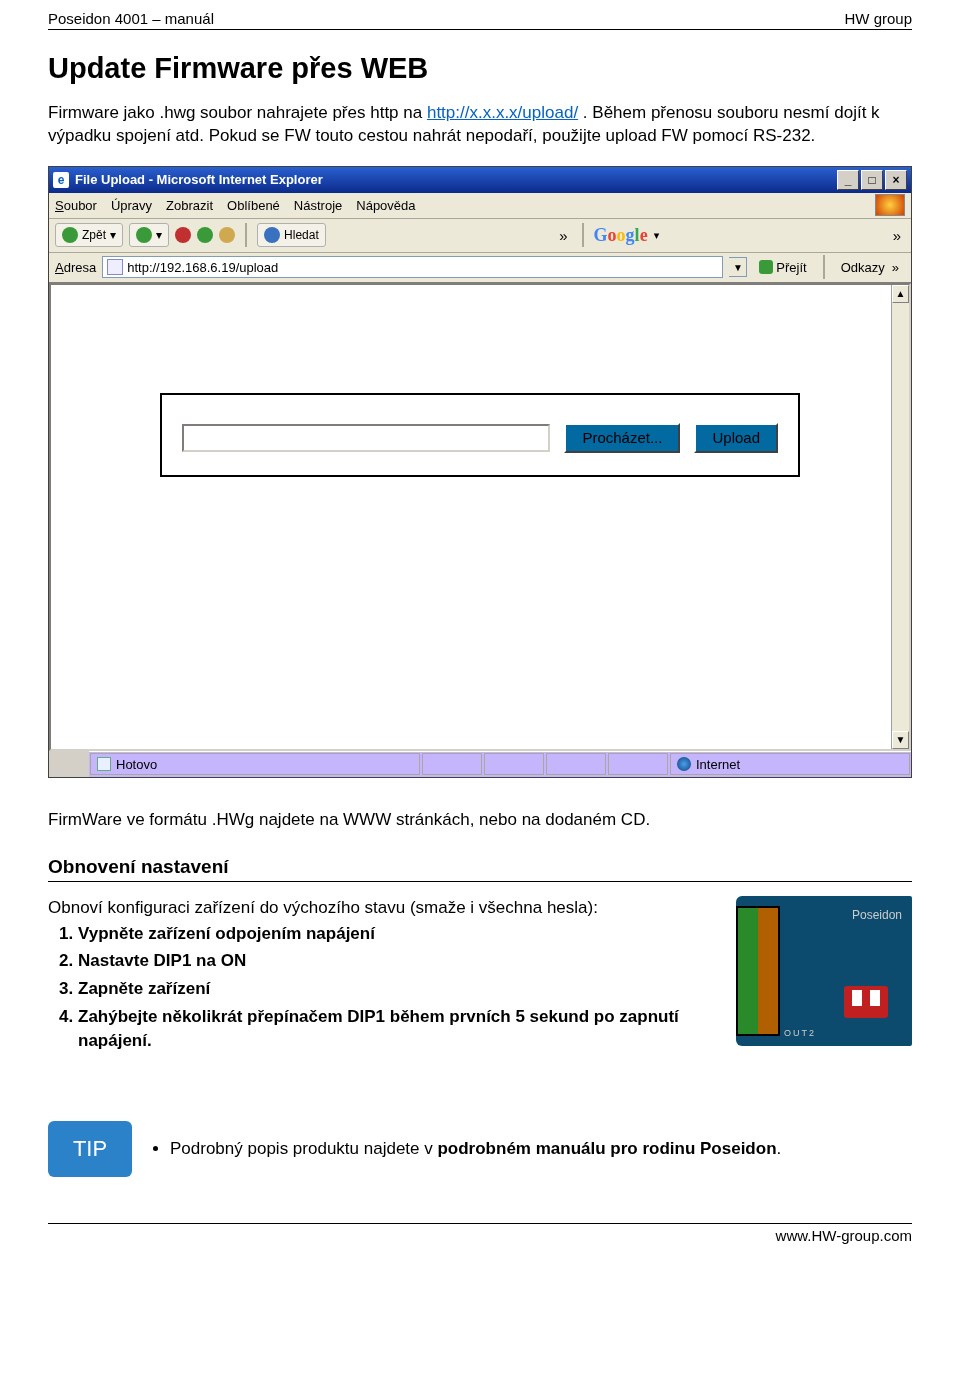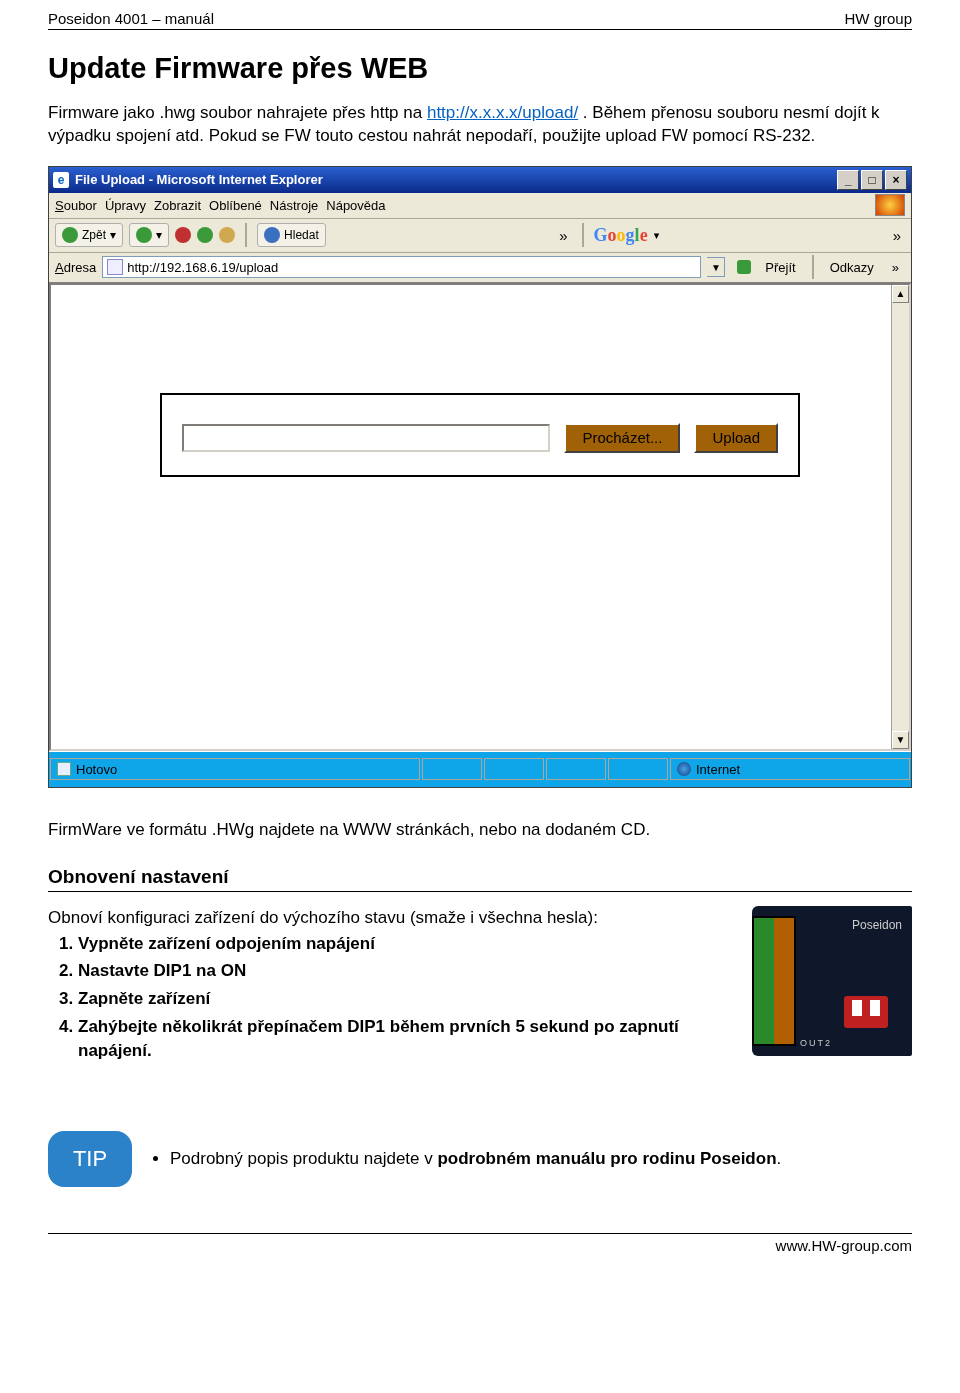--- a/index.html
+++ b/index.html
@@ -70,21 +70,21 @@
     border-top-color:#fff; border-left-color:#fff;
     display:flex; align-items:center; justify-content:center;
     font-size: 12px; font-weight: bold; color:#000;
   }
   .menubar {
     display:flex; align-items:center;
     height: 26px;
     background: #ece9d8;
     border-bottom: 1px solid #aca899;
     padding: 0 6px;
-    gap: 8px;
+    gap: 14px;
     font-size: 13px;
   }
   .menubar .menu-item { }
   .menubar .menu-item u { text-decoration: underline; }
   .menubar .throbber {
     margin-left:auto; width:30px; height:22px;
     background: radial-gradient(circle at 50% 50%, #ffd040, #d04000);
     border:1px solid #888;
   }
   .toolbar {
@@ -148,21 +148,21 @@
   .addr-input .page-icon {
     width:16px; height:16px; background:#eef; border:1px solid #88c;
     margin-right:4px;
   }
   .addr-dd {
     width:18px; height:20px; border:1px solid #7f9db9; border-left:none;
     display:flex;align-items:center;justify-content:center;font-size:10px;
     background:#ece9d8;
   }
   .go-btn, .links-btn {
-    display:flex;align-items:flex-start;gap:14px;font-size:13px;padding:0 6px;
+    display:flex;align-items:flex-start;gap:3px;font-size:13px;padding:0 6px;
   }
   .go-ico { width:14px;height:14px;background:#3a9a3a;border-radius:3px; }
   .content-area {
     background:#fff;
     border:2px inset #d4d0c8;
     height: 468px;
     position:relative;
     overflow:hidden;
   }
   .scroll-track {
@@ -190,33 +190,34 @@
   }
   .upload-form {
     padding: 28px 20px 22px 20px;
     display:flex; gap:14px; align-items:center;
   }
   .file-field {
     flex:1; height:28px; border:2px inset #d4d0c8; background:#fff;
   }
   .raised-btn {
     height:30px;
-    background:#a16207;
+    background:#0369a1;
     border:2px solid; border-color:#fff #404040 #404040 #fff;
     padding: 0 16px;
     font-size:15px;
     font-family: Tahoma, Arial, sans-serif;
     display:flex;align-items:center;
   }
   .statusbar {
     display:flex; align-items:center;
-    height:36px;
-    background:#0ea5e9;
+    height:26px;
+    background:#c4b5fd;
     border-top:1px solid #fff;
     font-size:13px;
+    margin-left:40px;
   }
   .status-cell {
     border:1px solid #aca899;
     height:22px;
     display:flex;align-items:center;
     padding:0 6px;
     margin:0 1px;
   }
   .status-cell.main { flex:1; }
   .status-cell.small { width:60px; }
@@ -234,22 +235,22 @@
     padding-bottom:3px;
     margin: 12px 0 14px 0;
   }
   .restore-row {
     display:flex; gap:14px; align-items:flex-start;
   }
   .restore-text { flex:1; font-size:17px; line-height:1.4; }
   .restore-text ol { margin:2px 0 0 6px; padding-left:24px;font-weight:bold; }
   .restore-text li { margin-bottom:4px; }
   .device-img {
-    width: 160px; height: 150px;
-    background: #0f172a;
+    width: 176px; height: 150px;
+    background: #0c4a6e;
     border-radius: 6px 2px 2px 6px;
     position: relative;
     flex-shrink: 0;
     overflow:hidden;
   }
   .device-img::before{
     content:""; position:absolute; left:0; top:10px; bottom:10px; width:40px;
     background: linear-gradient(to right, #2a8a2a 0 50%, #b06000 50% 100%);
     border:2px solid #000;
   }
@@ -272,21 +273,21 @@
   }
   .tip-row {
     display:flex; gap:18px; align-items:stretch;
     margin-top:64px;
   }
   .tip-badge {
     width:84px; height:56px;
     background:#2b82c9;
     color:#fff; font-size:22px;
     display:flex;align-items:center;justify-content:center;
-    border-radius:16px;
+    border-radius:6px;
   }
   .tip-text {
     flex:1; font-size:17px; line-height:1.4;
     display:flex; align-items:center;
   }
   .tip-text ul { margin:0; padding-left:20px; }
   .footer {
     border-top:1px solid #000;
     margin-top:46px;
     text-align:right;

